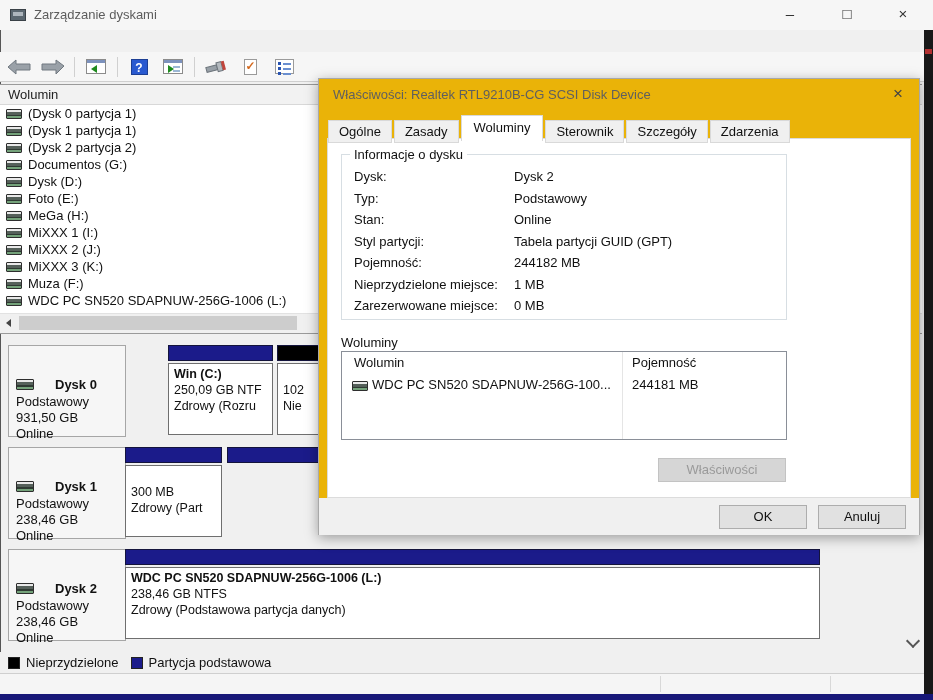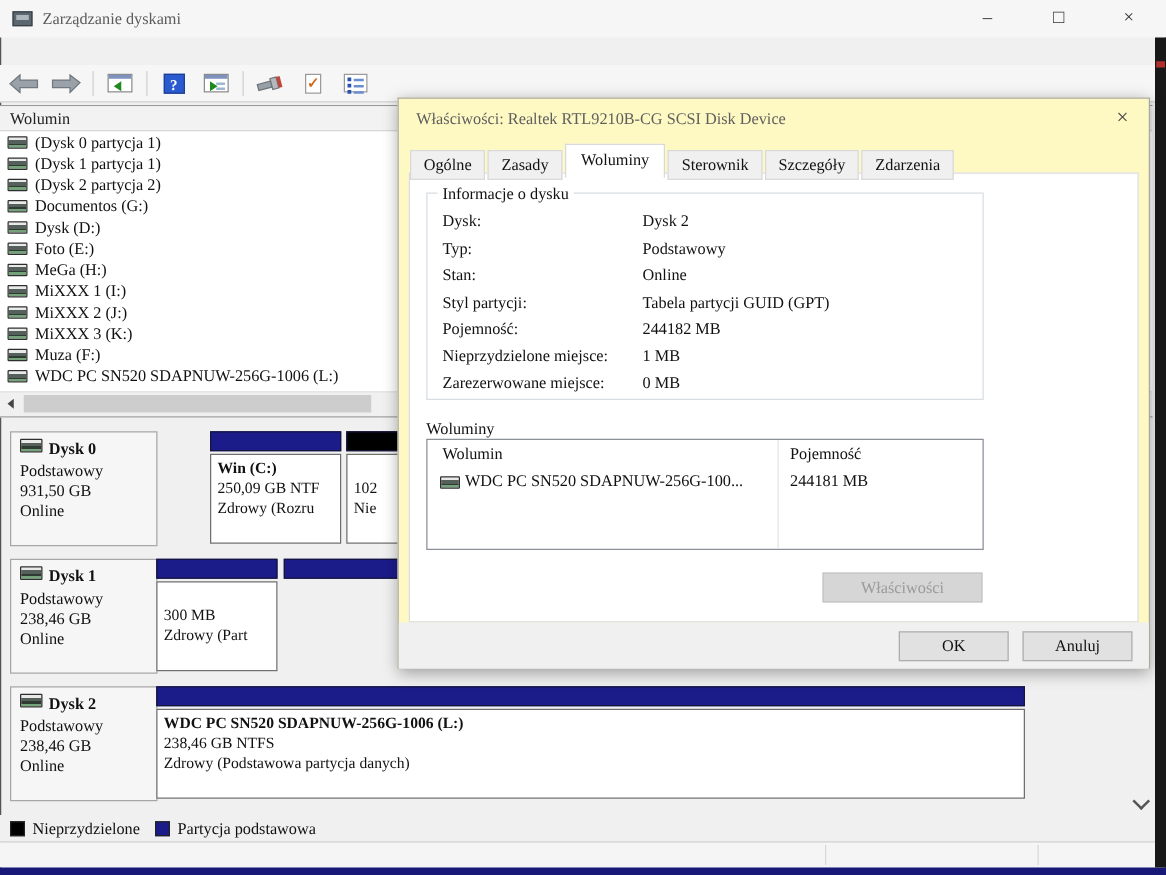--- a/index.html
+++ b/index.html
@@ -1,17 +1,17 @@
 <!DOCTYPE html>
 <html><head>
 <meta charset="utf-8">
 <style>
   html,body{margin:0;padding:0;background:#444;}
   #screen{position:relative;width:933px;height:700px;background:#f0f0f0;
-    font-family:Liberation Serif, serif;overflow:hidden;box-shadow:inset 0 0 0 1px #555;}
+    font-family:Liberation Sans, sans-serif;overflow:hidden;box-shadow:inset 0 0 0 1px #555;}
   
   #titlebar{position:absolute;left:0;top:0;width:933px;height:30px;background:#f6f6f6;}
   .app-icon{position:absolute;left:10px;top:9px;width:16px;height:12px;background:#5b6770;border:1px solid #3a4147;box-sizing:border-box;}
   .app-icon i{position:absolute;left:2px;top:2px;right:2px;height:4px;background:#aeb6bd;}
   #window-title{position:absolute;left:34px;top:7px;font-size:13px;color:#5c5c5c;}
   .win-ctl{position:absolute;top:0;width:46px;height:30px;text-align:center;line-height:28px;font-size:15px;color:#333;}
   #btn-min{left:767px;} #btn-max{left:824px;} #btn-close{left:880px;}
   
   #menubar{position:absolute;left:0;top:30px;width:924px;height:22px;background:#f6f6f6;display:flex;align-items:center;padding-left:10px;box-sizing:border-box;gap:18px;}
   .menu-item{font-size:13px;color:#111;padding:2px 4px;}
@@ -38,42 +38,42 @@
   .vol-icon{flex:0 0 auto;width:14px;height:8px;border:1px solid #2e2e2e;border-radius:1px;
     background:linear-gradient(180deg,#e9e9e9 0 2px,#55605a 2px 5px,#2f3a33 5px 6px,#74a27a 6px 8px);}
   .hscroll{position:absolute;left:0;bottom:0;width:100%;height:19px;background:#f0f0f0;border-top:1px solid #e2e2e2;}
   .hs-arrow{position:absolute;left:0;top:0;width:17px;height:18px;display:flex;align-items:center;justify-content:center;}
   .tri-left{width:0;height:0;border-top:4px solid transparent;border-bottom:4px solid transparent;border-right:5px solid #444;}
   .hs-thumb{position:absolute;left:19px;top:2px;width:278px;height:14px;background:#cdcdcd;}
   
   #disk-pane{position:absolute;left:0;top:338px;width:924px;height:312px;}
   .disk-row{position:absolute;left:0;width:920px;height:92px;}
   .disk-head{position:absolute;left:8px;top:0;width:118px;height:92px;background:#f6f6f6;border:1px solid #a6a6a6;box-sizing:border-box;padding:5px 7px;}
-  .dh-top{display:flex;align-items:flex-start;gap:5px;font-size:13px;font-weight:bold;color:#111;margin-bottom:2px;}
+  .dh-top{display:flex;align-items:center;gap:21px;font-size:13px;font-weight:bold;color:#111;margin-bottom:2px;margin-top:26px;}
   .disk-icon{width:16px;height:9px;border:1px solid #2e2e2e;border-radius:1px;
     background:linear-gradient(180deg,#e9e9e9 0 2px,#55605a 2px 5px,#2f3a33 5px 7px,#74a27a 7px 9px);}
   .dh-line{font-size:13px;line-height:16px;color:#111;}
   .disk-parts{position:absolute;left:125px;top:0;right:2px;height:92px;}
   .part{position:absolute;top:0;height:92px;box-sizing:border-box;}
   .part-bar{height:16px;border:1px solid #14143c;box-sizing:border-box;}
   .part-body{margin-top:2px;height:72px;background:#fff;border:1px solid #6f6f6f;box-sizing:border-box;padding:2px 5px;overflow:hidden;white-space:nowrap;}
   .part-label{font-weight:bold;font-size:12.5px;line-height:16px;height:16px;color:#111;}
   .part-line{font-size:12.5px;line-height:16px;color:#111;}
   .chev{position:absolute;left:908px;top:298px;width:8px;height:8px;border-right:2px solid #555;border-bottom:2px solid #555;transform:rotate(45deg);}
   
   #legend{position:absolute;left:0;top:652px;width:924px;height:21px;background:#f0f0f0;display:flex;align-items:center;gap:12px;padding-left:8px;box-sizing:border-box;}
   .leg-item{display:flex;align-items:center;gap:6px;font-size:13px;color:#111;}
   .leg-swatch{width:12px;height:12px;border:1px solid #222;box-sizing:border-box;}
   #statusbar{position:absolute;left:0;top:673px;width:924px;height:21px;background:#f5f5f5;border-top:1px solid #cfcfcf;box-sizing:border-box;}
   .sb-div{position:absolute;top:2px;bottom:2px;width:1px;background:#d8d8d8;}
   #bottom-strip{position:absolute;left:0;top:694px;width:933px;height:6px;background:#181878;}
   #right-strip{position:absolute;left:924px;top:30px;width:9px;height:664px;background:#181818;}
   #right-red{position:absolute;left:925px;top:49px;width:7px;height:5px;background:#b03030;}
   
-  #dialog{position:absolute;left:318px;top:78px;width:602px;height:457px;background:#fef9c3;border:1px solid #a8a8a8;box-sizing:border-box;box-shadow:0 3px 12px rgba(0,0,0,.35);}
+  #dialog{position:absolute;left:318px;top:78px;width:602px;height:457px;background:#eab308;border:1px solid #a8a8a8;box-sizing:border-box;box-shadow:0 3px 12px rgba(0,0,0,.35);}
   #d-title{position:absolute;left:14px;top:8px;font-size:13px;color:#5f5f5f;}
   #d-close{position:absolute;right:6px;top:2px;width:30px;height:26px;text-align:center;line-height:26px;font-size:17px;color:#444;}
   #d-tabs{position:absolute;left:9px;top:36px;display:flex;align-items:flex-end;z-index:2;}
   .tab{position:relative;top:2px;padding:3px 10px;font-size:13px;background:#f0f0f0;border:1px solid #d9d9d9;margin-right:2px;color:#111;}
   .tab.active{top:0;background:#fff;padding:4px 12px 6px;border-bottom:none;z-index:3;}
   #d-page{position:absolute;left:8px;top:59px;width:584px;height:360px;background:#fff;border:1px solid #dcdcdc;box-sizing:border-box;z-index:1;}
   #grp{position:absolute;left:13px;top:15px;width:446px;height:166px;border:1px solid #d7dee3;box-sizing:border-box;}
   #grp-legend{position:absolute;left:8px;top:-8px;background:#fff;padding:0 4px;font-size:13px;color:#111;}
   .info-row{position:absolute;left:0;width:100%;height:18px;}
   .info-label{position:absolute;left:12px;font-size:13px;color:#111;}

